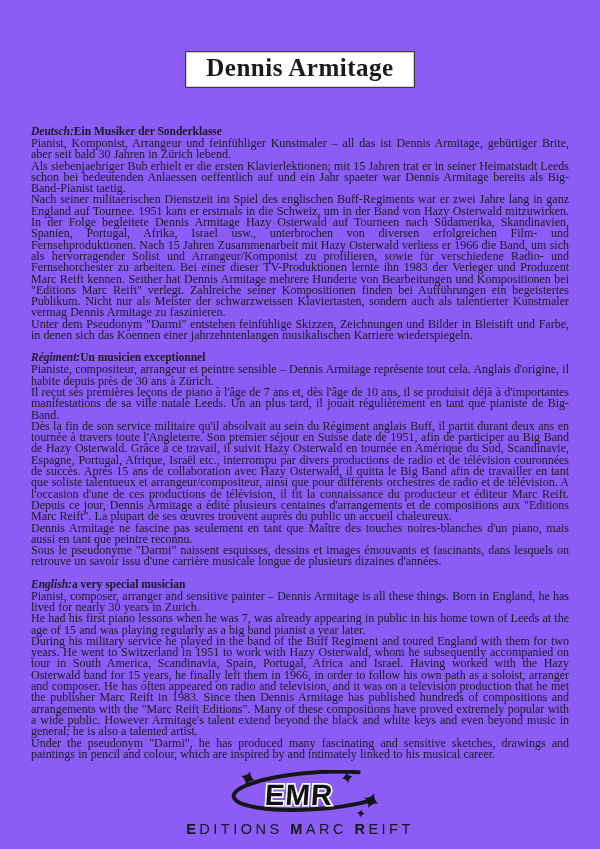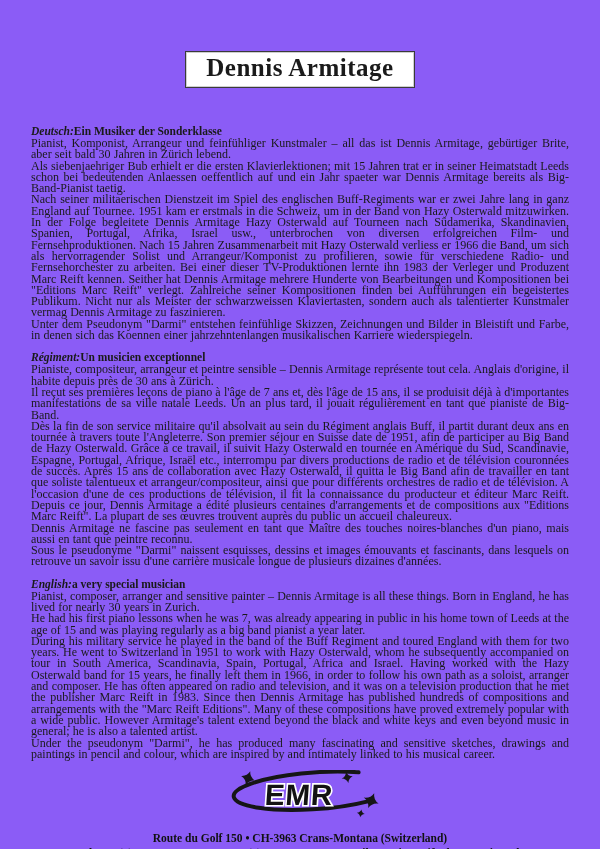--- a/index.html
+++ b/index.html
@@ -70,21 +70,21 @@
       <p class="body">Als siebenjaehriger Bub erhielt er die ersten Klavierlektionen; mit 15 Jahren trat er in seiner Heimatstadt Leeds schon bei bedeutenden Anlaessen oeffentlich auf und ein Jahr spaeter war Dennis Armitage bereits als Big-Band-Pianist taetig.</p>
       <p class="body">Nach seiner militaerischen Dienstzeit im Spiel des englischen Buff-Regiments war er zwei Jahre lang in ganz England auf Tournee. 1951 kam er erstmals in die Schweiz, um in der Band von Hazy Osterwald mitzuwirken. In der Folge begleitete Dennis Armitage Hazy Osterwald auf Tourneen nach Südamerika, Skandinavien, Spanien, Portugal, Afrika, Israel usw., unterbrochen von diversen erfolgreichen Film- und Fernsehproduktionen. Nach 15 Jahren Zusammenarbeit mit Hazy Osterwald verliess er 1966 die Band, um sich als hervorragender Solist und Arrangeur/Komponist zu profilieren, sowie für verschiedene Radio- und Fernsehorchester zu arbeiten. Bei einer dieser TV-Produktionen lernte ihn 1983 der Verleger und Produzent Marc Reift kennen. Seither hat Dennis Armitage mehrere Hunderte von Bearbeitungen und Kompositionen bei "Editions Marc Reift" verlegt. Zahlreiche seiner Kompositionen finden bei Aufführungen ein begeistertes Publikum. Nicht nur als Meister der schwarzweissen Klaviertasten, sondern auch als talentierter Kunstmaler vermag Dennis Armitage zu faszinieren.</p>
       <p class="body">Unter dem Pseudonym "Darmi" entstehen feinfühlige Skizzen, Zeichnungen und Bilder in Bleistift und Farbe, in denen sich das Koennen einer jahrzehntenlangen musikalischen Karriere wiederspiegeln.</p>
     </section>
 
     <section>
       <div class="sec-head">
         <span class="lang">Régiment:</span><span class="head-text">Un musicien exceptionnel</span>
       </div>
       <p class="body">Pianiste, compositeur, arrangeur et peintre sensible – Dennis Armitage représente tout cela. Anglais d'origine, il habite depuis près de 30 ans à Zürich.</p>
-      <p class="body">Il reçut ses premières leçons de piano à l'âge de 7 ans et, dès l'âge de 15 ans, il se produisit déjà à d'importantes manifestations de sa ville natale Leeds. Un an plus tard, il jouait régulièrement en tant que pianiste de Big-Band.</p>
+      <p class="body">Il reçut ses premières leçons de piano à l'âge de 7 ans et, dès l'âge de 10 ans, il se produisit déjà à d'importantes manifestations de sa ville natale Leeds. Un an plus tard, il jouait régulièrement en tant que pianiste de Big-Band.</p>
       <p class="body">Dès la fin de son service militaire qu'il absolvait au sein du Régiment anglais Buff, il partit durant deux ans en tournée à travers toute l'Angleterre. Son premier séjour en Suisse date de 1951, afin de participer au Big Band de Hazy Osterwald. Grâce à ce travail, il suivit Hazy Osterwald en tournée en Amérique du Sud, Scandinavie, Espagne, Portugal, Afrique, Israël etc., interrompu par divers productions de radio et de télévision couronnées de succès. Après 15 ans de collaboration avec Hazy Osterwald, il quitta le Big Band afin de travailler en tant que soliste talentueux et arrangeur/compositeur, ainsi que pour différents orchestres de radio et de télévision. A l'occasion d'une de ces productions de télévision, il fit la connaissance du producteur et éditeur Marc Reift. Depuis ce jour, Dennis Armitage a édité plusieurs centaines d'arrangements et de compositions aux "Editions Marc Reift". La plupart de ses œuvres trouvent auprès du public un accueil chaleureux.</p>
       <p class="body">Dennis Armitage ne fascine pas seulement en tant que Maître des touches noires-blanches d'un piano, mais aussi en tant que peintre reconnu.</p>
       <p class="body">Sous le pseudonyme "Darmi" naissent esquisses, dessins et images émouvants et fascinants, dans lesquels on retrouve un savoir issu d'une carrière musicale longue de plusieurs dizaines d'années.</p>
     </section>
 
     <section>
       <div class="sec-head">
         <span class="lang">English:</span><span class="head-text">a very special musician</span>
       </div>
       <p class="body">Pianist, composer, arranger and sensitive painter – Dennis Armitage is all these things. Born in England, he has lived for nearly 30 years in Zurich.</p>
@@ -101,20 +101,22 @@
       <path d="M 190 8 A 102 23 0 1 0 199 45" fill="none" stroke="#161616" stroke-width="5" stroke-linecap="round" transform="rotate(-4 112 30)"></path>
 
       <path fill="#161616" transform="rotate(18 50 10)" d="M 50 1 Q 51.8 8.2 59 10 Q 51.8 11.8 50 19 Q 48.2 11.8 41 10 Q 48.2 8.2 50 1 Z"></path>
       <path fill="#161616" transform="rotate(-12 174 9)" d="M 174 2 Q 175.4 7.6 181 9 Q 175.4 10.4 174 16 Q 172.6 10.4 167 9 Q 172.6 7.6 174 2 Z"></path>
       <path fill="#161616" transform="rotate(22 204 38)" d="M 204 28 Q 206 36 214 38 Q 206 40 204 48 Q 202 40 194 38 Q 202 36 204 28 Z"></path>
       <path fill="#161616" transform="rotate(10 191 54)" d="M 191 49 Q 192 53 196 54 Q 192 55 191 59 Q 190 55 186 54 Q 190 53 191 49 Z"></path>
 
       <text x="116" y="43" text-anchor="middle" font-family="Liberation Sans, sans-serif" font-size="37" font-weight="bold" letter-spacing="1" fill="#131313" stroke="#ffffff" stroke-width="4" paint-order="stroke" transform="skewX(-4)">EMR</text>
     </svg>
 
+    <div class="publisher"><span><b>E</b><span class="pub-rest">DITIONS</span></span> <span><b>M</b><span class="pub-rest">ARC</span></span> <span><b>R</b><span class="pub-rest">EIFT</span></span>
+    </div>
 
     <div class="addr">Route du Golf 150 • CH-3963 Crans-Montana (Switzerland)</div>
 
     <div class="addr contact">
       <span>Tel. +41 (0) 27 483 12 01</span>
       <span>•</span>
       <span>Fax +41 (0) 27 483 42 43</span>
       <span>•</span>
       <span>E-Mail :</span>
       <a class="email">music@reift.ch</a>

